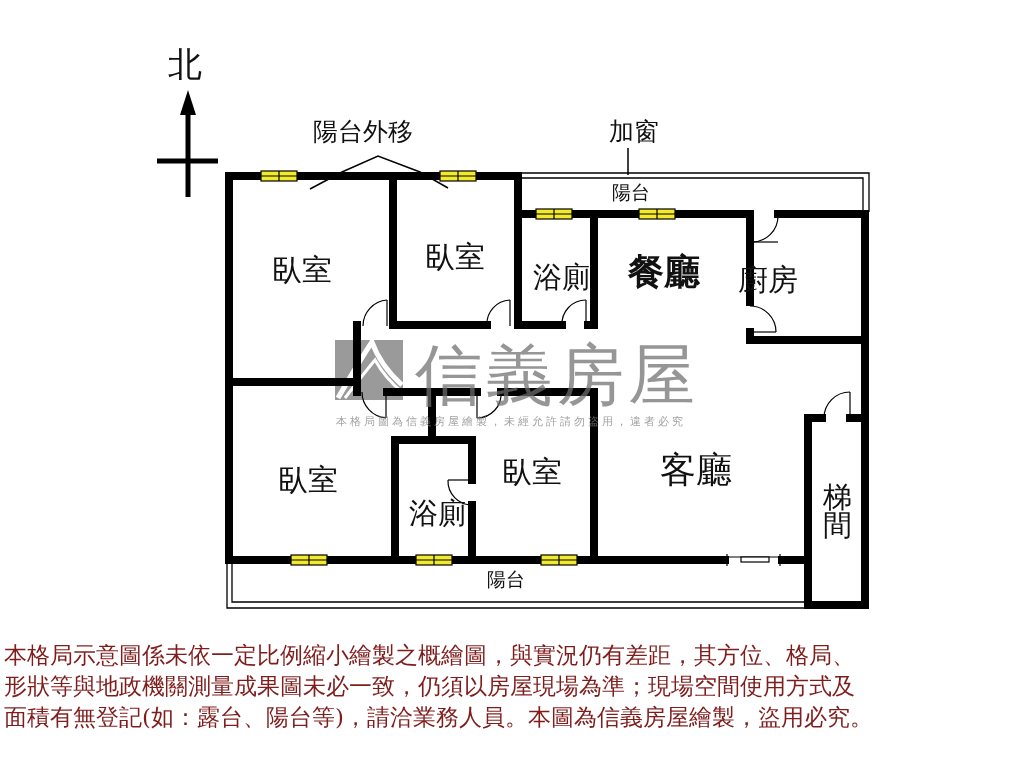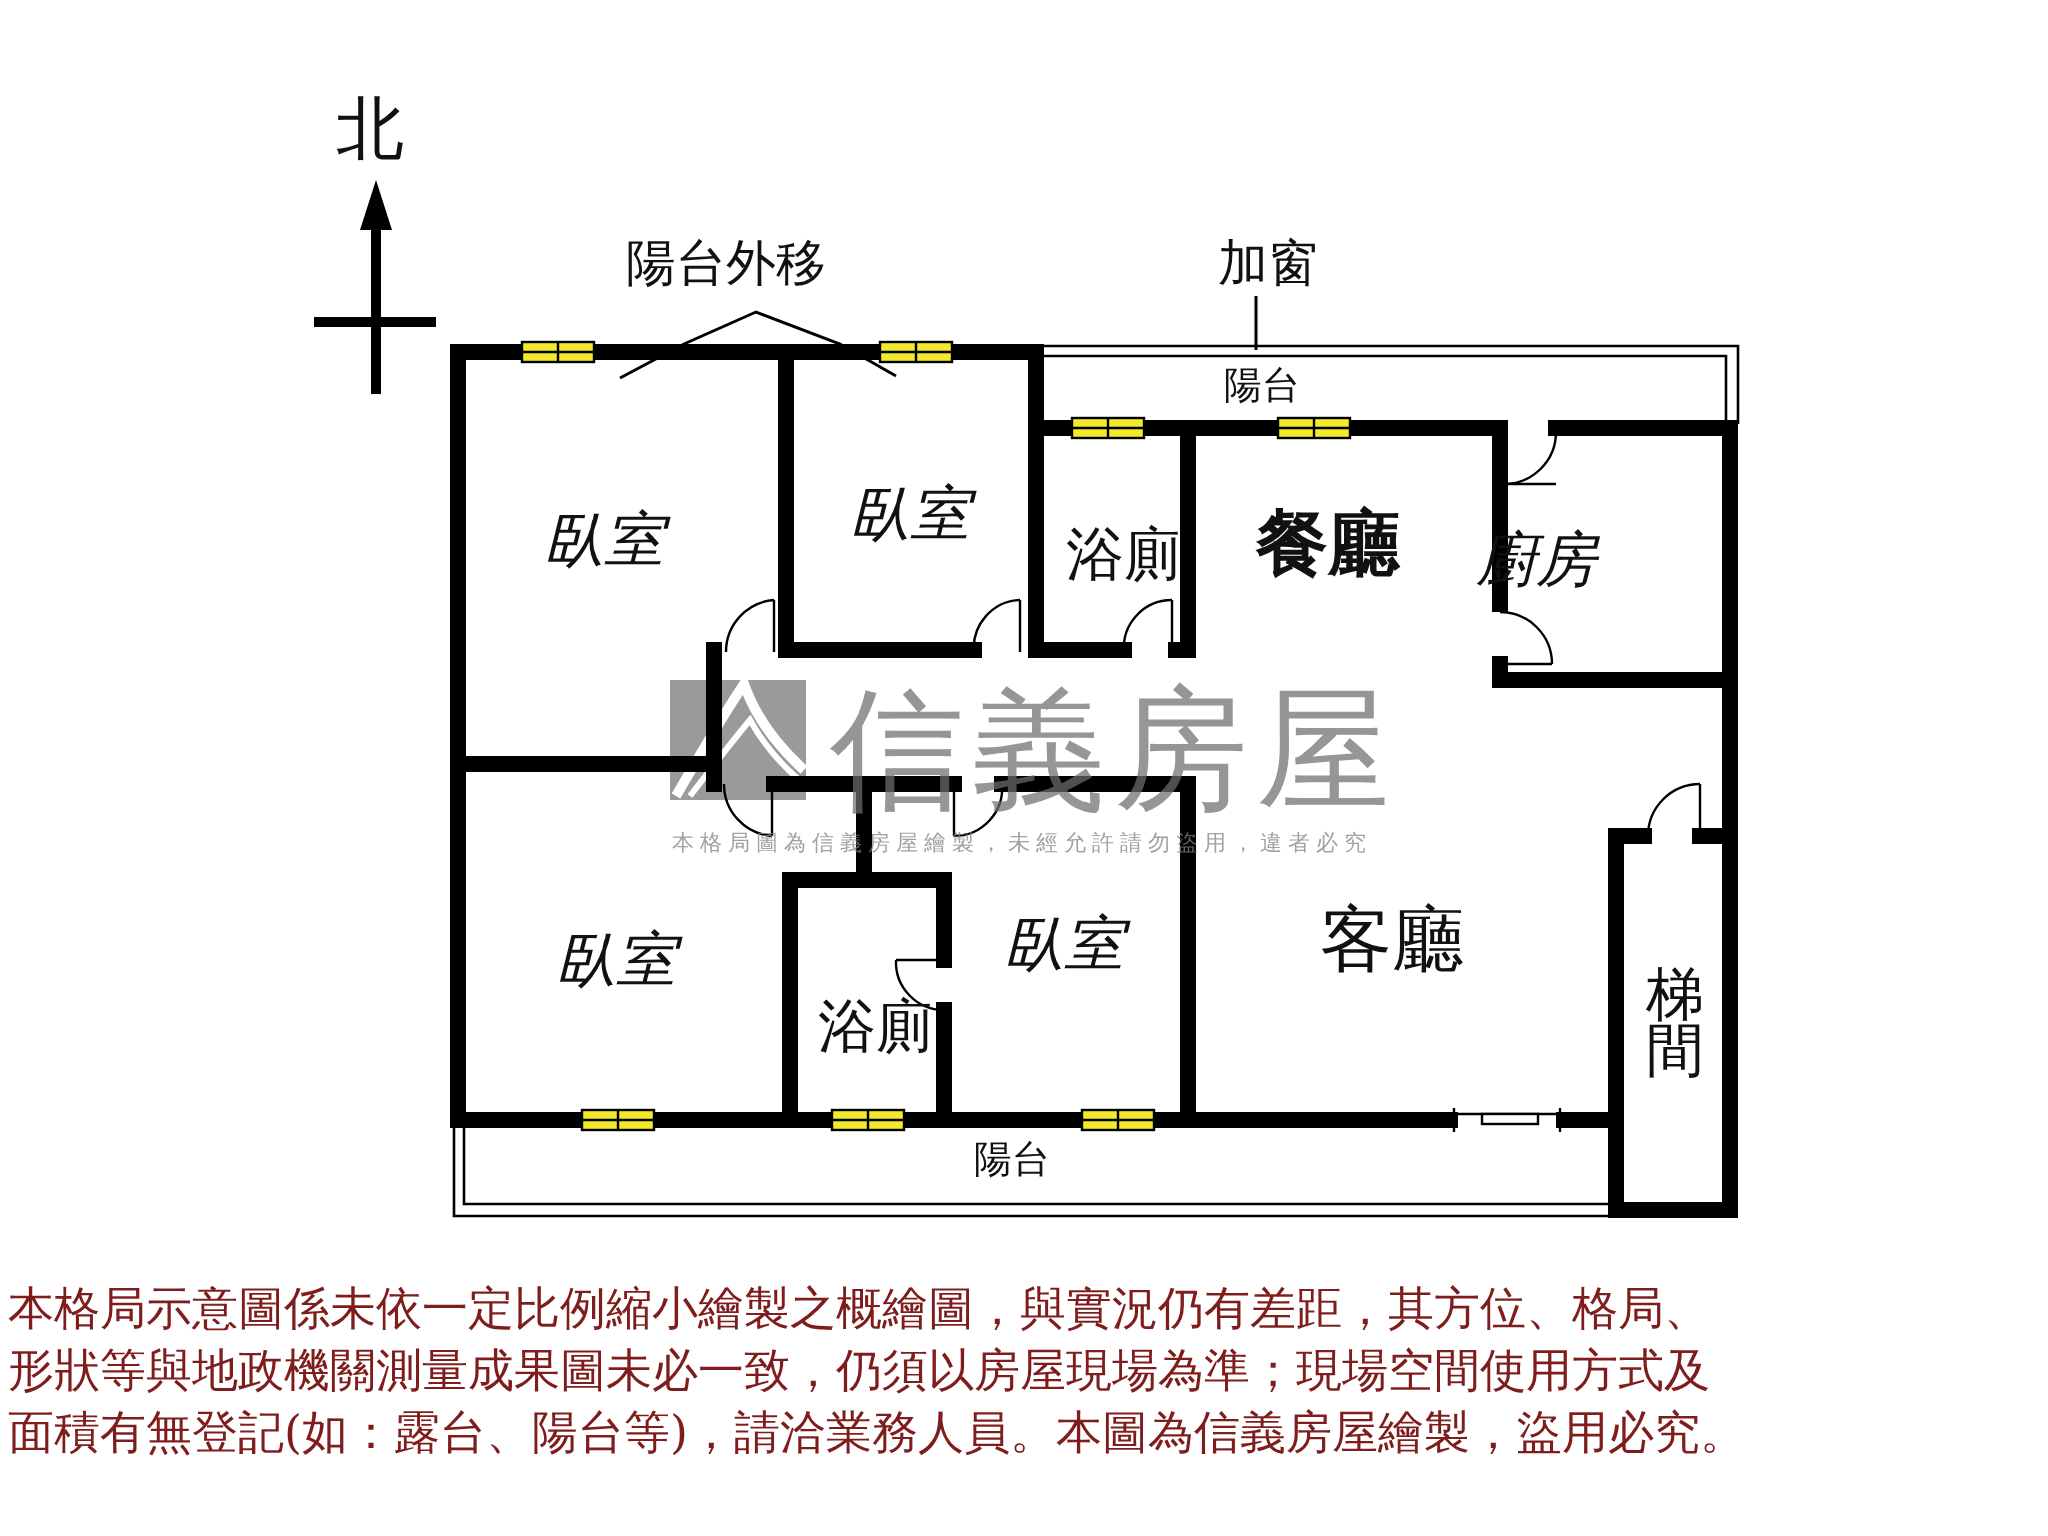--- a/index.html
+++ b/index.html
@@ -1,19 +1,19 @@
 <!DOCTYPE html>
 <html><head>
 <meta charset="utf-8">
 <style>
   html,body{margin:0;padding:0;background:#ffffff;}
   body{width:1024px;height:768px;position:relative;overflow:hidden;font-family:"DejaVu Serif","Liberation Serif",serif;color:#111;}
   svg{position:absolute;left:0;top:0;}
   .lbl{position:absolute;white-space:nowrap;color:#111;font-family:"DejaVu Serif","Liberation Serif",serif;}
-  .room{font-size:30px;font-style:italic;}
+  .room{font-size:30px;}
   .room-sm{font-size:29px;}
   .big{font-size:36px;}
   .note{font-size:25px;}
   .wm-big{position:absolute;font-family:"DejaVu Sans","Liberation Sans",sans-serif;color:rgba(110,110,110,0.72);font-size:67px;letter-spacing:4px;}
   .wm-small{position:absolute;font-family:"DejaVu Sans","Liberation Sans",sans-serif;color:rgba(130,130,130,0.75);font-size:11px;letter-spacing:3px;}
   .disclaimer{position:absolute;left:4px;top:640px;width:1020px;font-size:23px;line-height:31px;font-family:"DejaVu Serif","Liberation Serif",serif;color:#7f1d1d;}
   .disclaimer div{white-space:nowrap;}
 </style>
 </head>
 <body>

